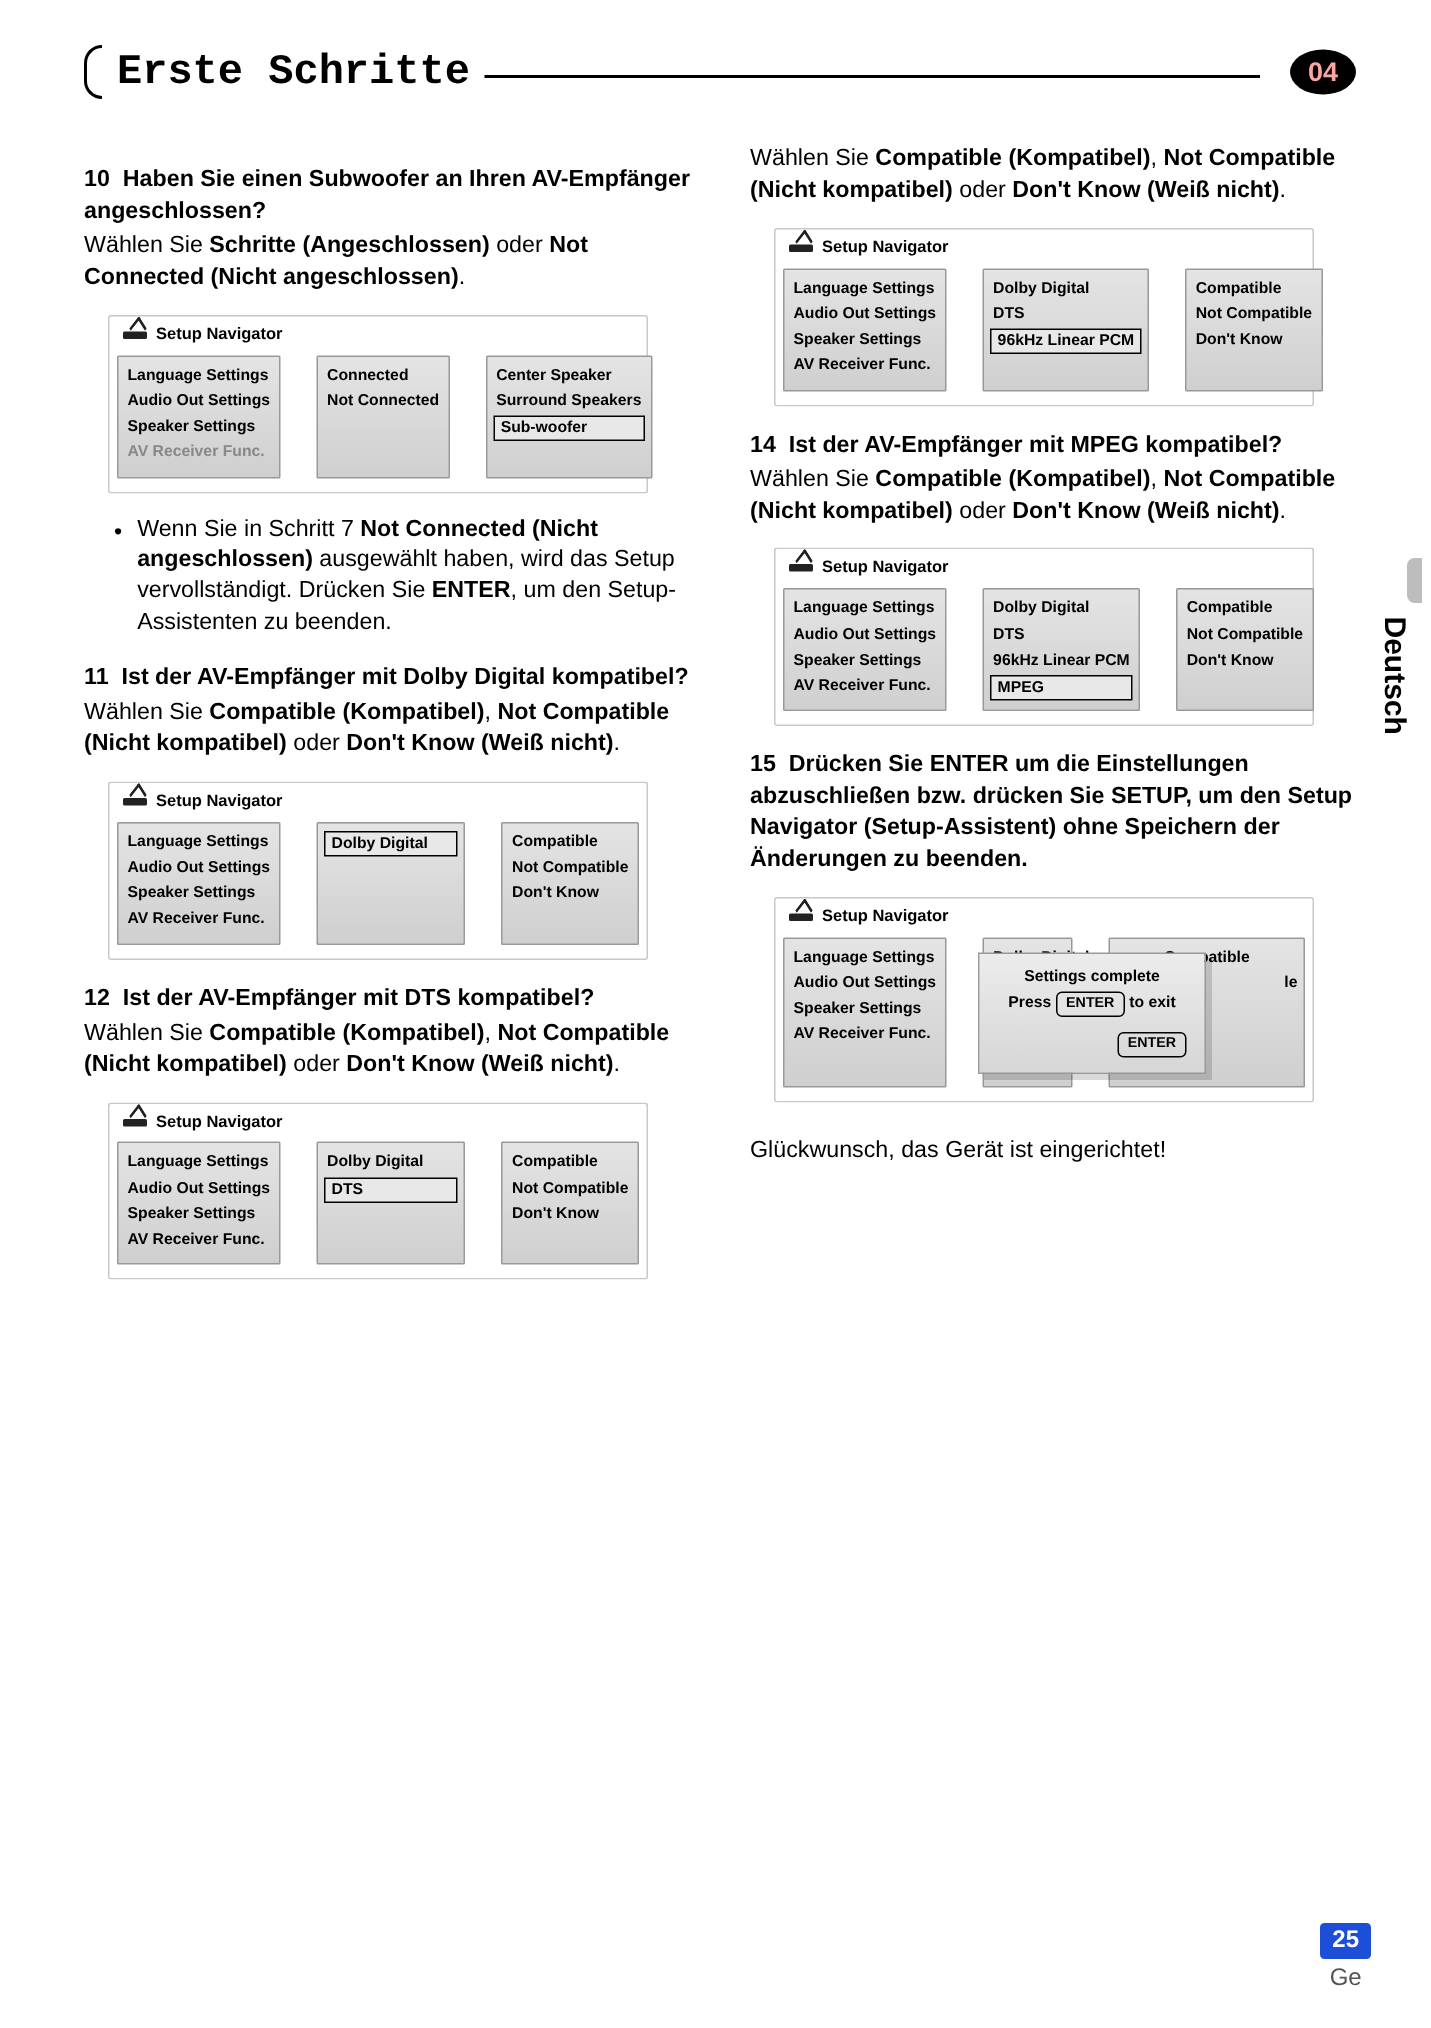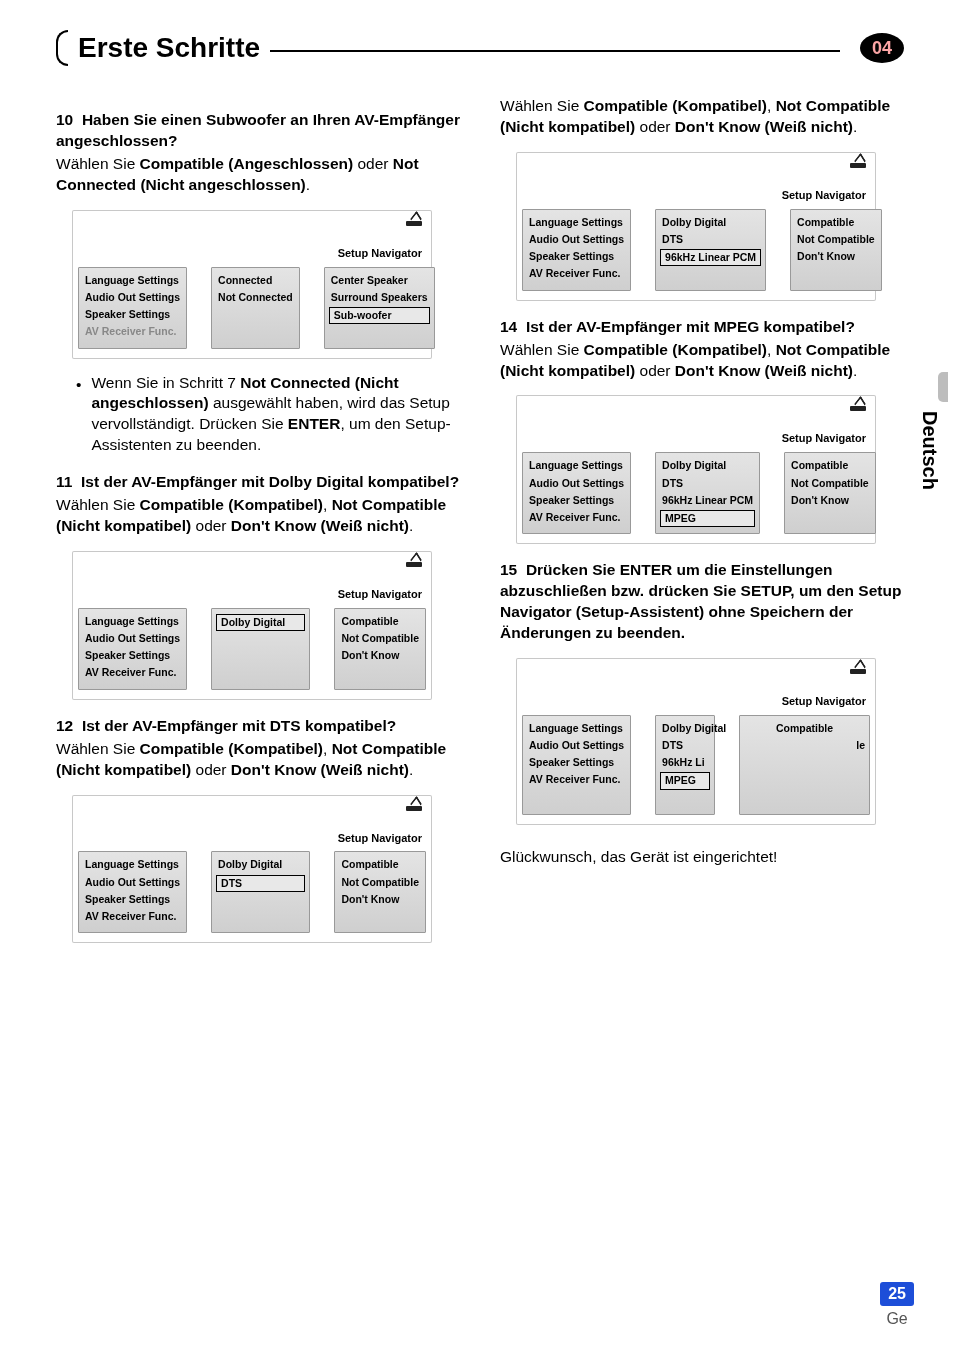--- a/index.html
+++ b/index.html
@@ -34,20 +34,21 @@
     height: 36px;
     border: 2px solid #000;
     border-right: none;
     border-radius: 20px 0 0 20px;
   }
   .chapter-bar h1 {
     font-size: 28px;
     font-weight: 800;
     margin: 0;
     flex: 0 0 auto;
+    font-family: Liberation Mono, monospace;
   }
   .chapter-bar .line {
     flex: 1 1 auto;
     height: 0;
     border-top: 2px solid #000;
     margin-top: 6px;
   }
   .chapter-bar .badge {
     margin-left: 10px;
     background: #000;
@@ -93,25 +94,24 @@
     width: 360px;
     border-radius: 2px;
     background: #fff;
     font-size: 10.5px;
     font-weight: 700;
     box-shadow: 0 0 0 1px #c8c8c8 inset;
     padding: 4px 6px 10px 6px;
   }
   .nav-title {
     display: flex;
-    align-items: flex-end;
-    gap: 20px;
+    align-items: flex-start;
+    gap: 6px;
     padding: 2px 4px 6px 4px;
     font-size: 11px;
-    flex-direction: column;
   }
   .nav-title .glyph {
     display: inline-block;
     width: 16px;
     height: 10px;
     position: relative;
   }
   .nav-title .glyph::before {
     content: "";
     position: absolute;
@@ -247,21 +247,21 @@
 
   <div class="cols">
 
     <div class="col">
 
       <div class="step-head">
         <span class="num">10</span>&nbsp;
         <span class="q">Haben Sie einen Subwoofer an Ihren AV-Empfänger  angeschlossen?</span>
       </div>
       <div class="body">
-        <span>Wählen Sie </span><span class="bold">Compatible (Angeschlossen)</span><span> oder </span><span class="bold">Not Connected (Nicht angeschlossen)</span><span>.</span>
+        <span>Wählen Sie </span><span class="bold">Schritte (Angeschlossen)</span><span> oder </span><span class="bold">Not Connected (Nicht angeschlossen)</span><span>.</span>
       </div>
 
       <div class="nav-box">
         <div class="nav-title">
           <span class="glyph"></span>
           <span>Setup Navigator</span>
         </div>
         <div class="nav-body">
           <div class="panel left">
             <div class="item">Language Settings</div>
@@ -440,20 +440,29 @@
             <div class="item">Dolby Digital</div>
             <div class="item">DTS</div>
             <div class="item">96kHz Li</div>
             <div class="item sel">MPEG</div>
           </div>
           <div class="panel right" style="width:150px;position:relative">
             <div class="item" style="text-align:center">Compatible</div>
             <div class="item" style="text-align:right;padding-right:4px">le</div>
           </div>
 
+          <div class="dialog">
+            <div class="line1">Settings complete</div>
+            <div class="line2">
+              <span>Press </span><span class="enter-key">ENTER</span><span> to exit</span>
+            </div>
+            <div class="btnrow">
+              <span class="enter-key">ENTER</span>
+            </div>
+          </div>
         </div>
       </div>
 
       <div class="congrats">Glückwunsch, das Gerät ist eingerichtet!</div>
 
     </div>
   </div>
 
   <div class="vtab">
     <div class="marker"></div>

